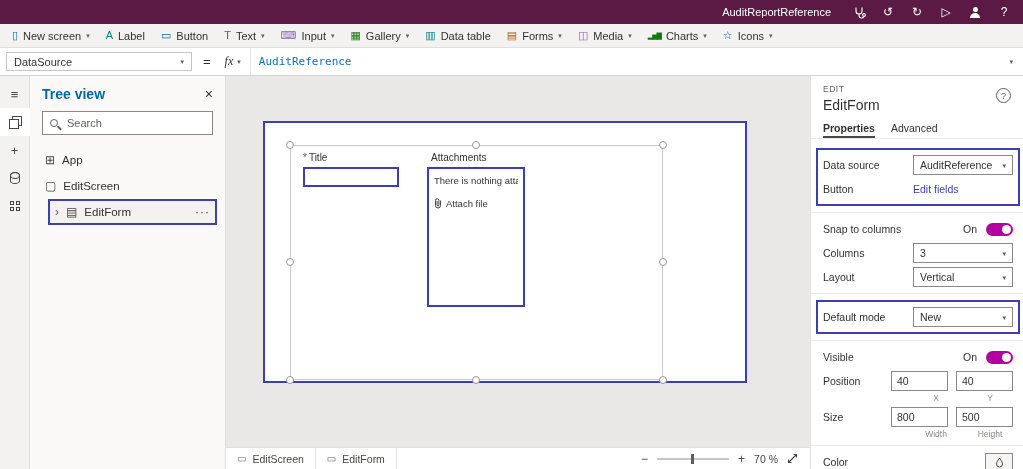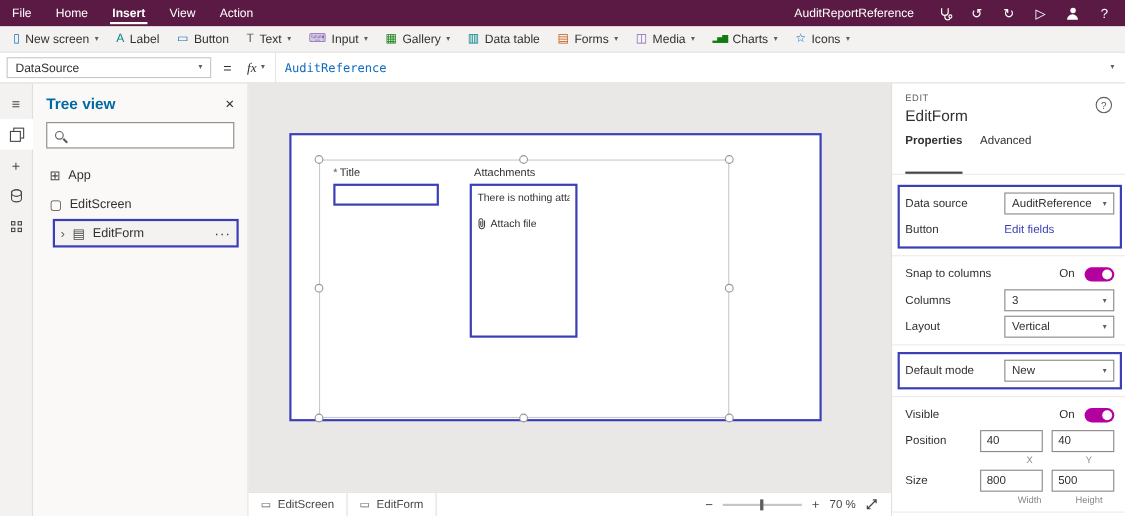--- a/index.html
+++ b/index.html
@@ -95,21 +95,21 @@
   .slider-handle { position: absolute; left: 34px; top: -4px; width: 3px; height: 10px; background: #605e5c; }
   .zoom-val { font-size: 10.5px; }
 
   
   .rightpanel { width: 213px; border-left: 1px solid #e1dfdd; background: #fff; display: flex; flex-direction: column; overflow: hidden; }
   .rp-header { display: flex; align-items: flex-start; padding: 8px 12px 0; }
   .rp-kicker { font-size: 8.5px; color: #605e5c; letter-spacing: .5px; }
   .rp-title { font-size: 14px; color: #323130; margin-top: 3px; }
   .rp-help { width: 15px; height: 15px; border: 1px solid #605e5c; border-radius: 50%; display: flex; align-items: center; justify-content: center; font-size: 9px; color: #605e5c; margin-left: auto; margin-top: 4px; }
   .rp-tabs { display: flex; gap: 16px; padding: 9px 12px 0; border-bottom: 1px solid #edebe9; }
-  .rp-tab { font-size: 10.5px; padding-bottom: 24px; color: #323130; position: relative; }
+  .rp-tab { font-size: 10.5px; padding-bottom: 4px; color: #323130; position: relative; }
   .rp-tab.active { font-weight: bold; }
   .rp-tab.active::after { content: ''; position: absolute; left: 0; right: 0; bottom: 0; height: 2px; background: #484644; }
   .rp-body { flex: 1; padding: 5px 10px 0 12px; overflow: hidden; }
   .prow { display: flex; align-items: center; justify-content: space-between; margin: 4px 0; min-height: 20px; }
   .plabel { font-size: 10.5px; color: #323130; }
   .pselect { width: 100px; height: 20px; border: 1px solid #8a8886; display: flex; align-items: center; justify-content: space-between; padding: 0 6px; font-size: 10.5px; background: #fff; }
   .pselect .val { overflow: hidden; white-space: nowrap; text-overflow: ellipsis; }
   .plink { width: 100px; font-size: 10.5px; color: #3b3eb5; padding-right: 2px; }
   .hlbox { border: 2px solid #3b3eb5; margin: 4px -7px; padding: 1px 5px; }
   .pdiv { height: 1px; background: #edebe9; margin: 6px -10px 6px -12px; }
@@ -122,27 +122,20 @@
   .psub { display: flex; gap: 8px; justify-content: flex-end; margin: -2px 0 2px; }
   .psub span { width: 46px; text-align: center; font-size: 8.5px; color: #8a8886; }
   .color-btn { width: 28px; height: 18px; border: 1px solid #8a8886; background: #f6f5f4; display: flex; align-items: center; justify-content: center; }
 </style>
 </head>
 <body>
 
 <div class="app">
 
   <div class="topbar">
-    <div class="menu">
-      <div class="menu-item">File</div>
-      <div class="menu-item">Home</div>
-      <div class="menu-item active">Insert</div>
-      <div class="menu-item">View</div>
-      <div class="menu-item">Action</div>
-    </div>
     <div class="topbar-right">
       <span class="appname">AuditReportReference</span>
       <span class="tb-icon">
         <svg width="13" height="13" viewBox="0 0 13 13">
             <path d="M3 1.5v3.5a3 3 0 0 0 6 0V1.5" fill="none" stroke="#fff" stroke-width="1.1"></path>
             <path d="M6 8v1.5a2.5 2.5 0 0 0 4.8 1" fill="none" stroke="#fff" stroke-width="1.1"></path>
             <circle cx="11" cy="9" r="1.4" fill="none" stroke="#fff" stroke-width="1.1"></circle>
           </svg>
       </span>
       <span class="tb-icon">↺</span>
@@ -247,20 +240,21 @@
         </div>
     </div>
 
     <div class="treepanel">
       <div class="tp-header">
         <span class="tp-title">Tree view</span>
         <span class="tp-close">×</span>
       </div>
       <div class="tp-search">
         <span class="search-ico"></span>
+        <input placeholder="Search" style="">
       </div>
       <div class="tree">
         <div class="tree-row">
           <span class="tree-ico">⊞</span>
           <span>App</span>
         </div>
         <div class="tree-row">
           <span class="tree-ico">▢</span>
           <span>EditScreen</span>
         </div>

